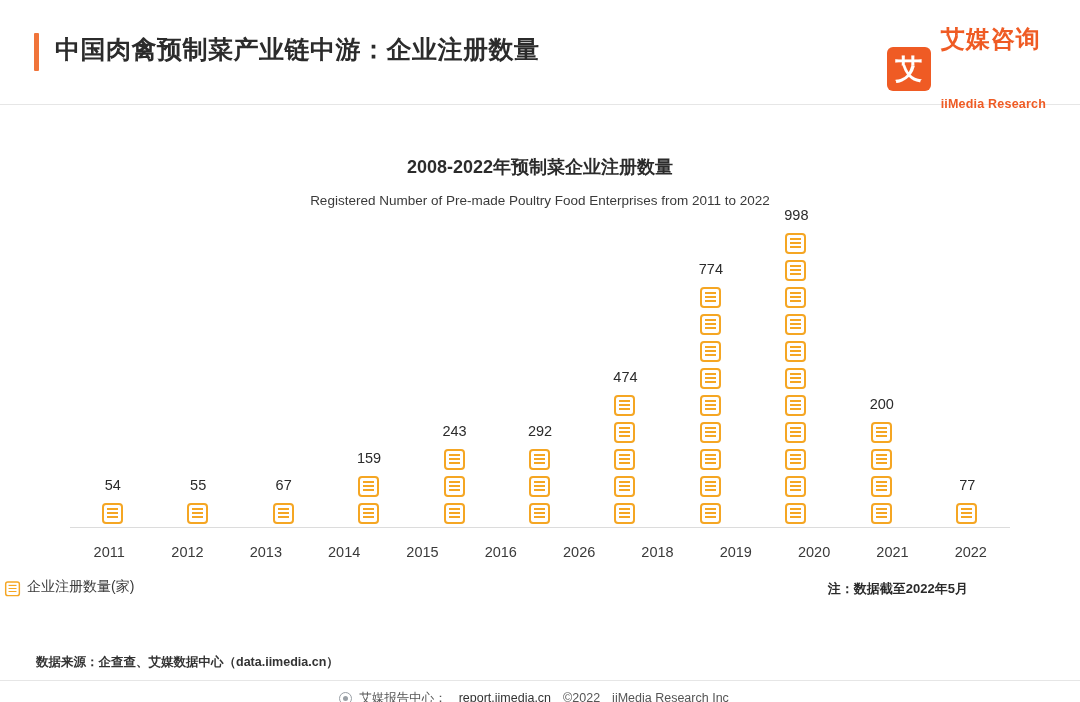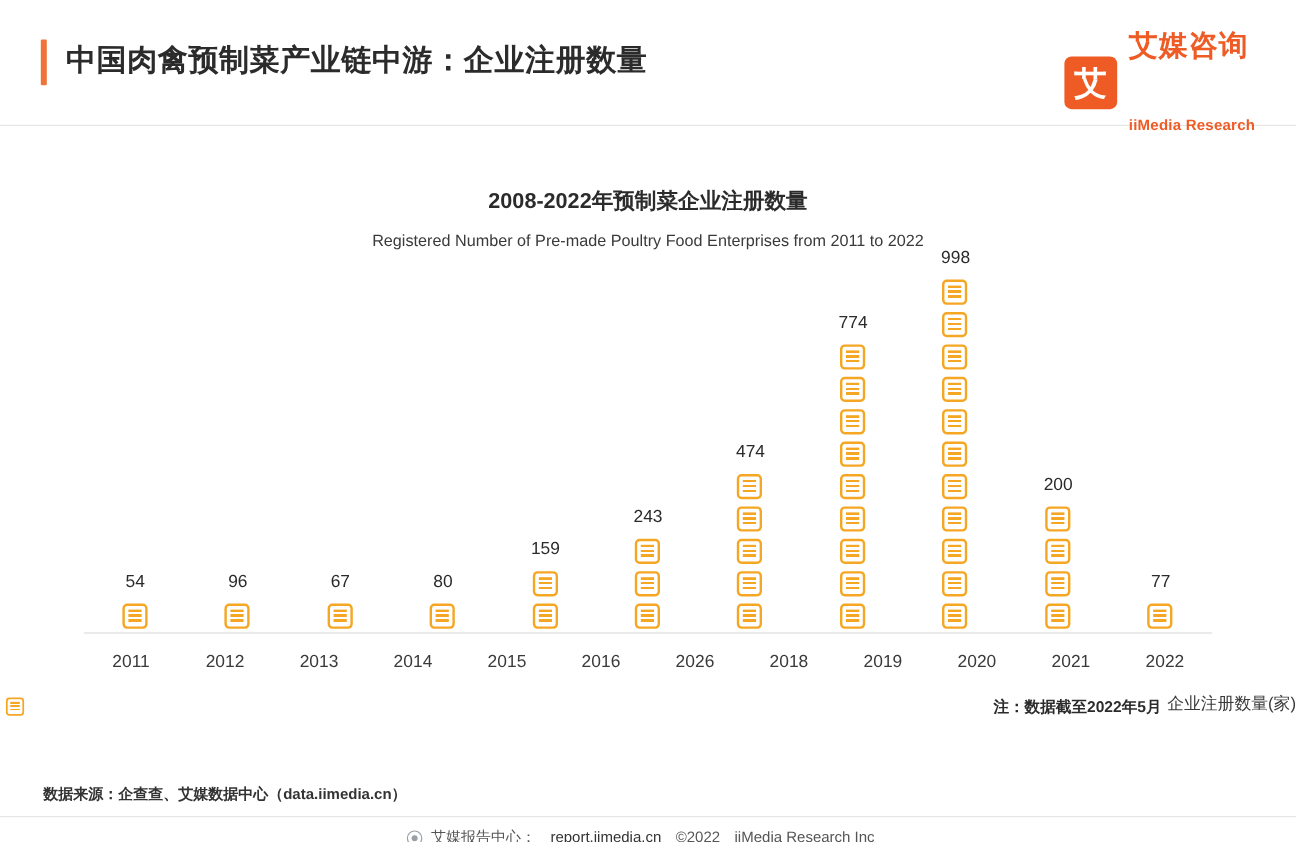--- a/index.html
+++ b/index.html
@@ -190,21 +190,21 @@
   .legend-row {
     position: relative;
     margin-top: 6px;
     height: 26px;
   }
   .legend {
     position: absolute;
     left: 0;
     right: 0;
     display: flex;
-    justify-content: space-between;
+    justify-content: flex-start;
     align-items: center;
     font-size: 14px;
     color: #3a3a3a;
   }
   .legend .glyph {
     width: 20px;
     height: 18px;
     margin: 0 7px 0 0;
     transform: scale(0.72);
     transform-origin: center;
@@ -286,46 +286,48 @@
   <div class="plot">
     <div class="axis-line"></div>
     <div class="bars" id="bars">
         <div class="bar-col">
           <div class="bar-value">54</div>
           <div class="bar-stack">
             <span class="glyph"></span>
           </div>
         </div>
         <div class="bar-col">
-          <div class="bar-value">96</div>
+          <div class="bar-value">55</div>
           <div class="bar-stack">
             <span class="glyph"></span>
           </div>
         </div>
         <div class="bar-col">
           <div class="bar-value">67</div>
           <div class="bar-stack">
             <span class="glyph"></span>
           </div>
         </div>
         <div class="bar-col">
-          <div class="bar-value">80</div>
-          <div class="bar-stack">
-            <span class="glyph"></span>
-          </div>
-        </div>
-        <div class="bar-col">
           <div class="bar-value">159</div>
           <div class="bar-stack">
             <span class="glyph"></span>
             <span class="glyph"></span>
           </div>
         </div>
         <div class="bar-col">
           <div class="bar-value">243</div>
+          <div class="bar-stack">
+            <span class="glyph"></span>
+            <span class="glyph"></span>
+            <span class="glyph"></span>
+          </div>
+        </div>
+        <div class="bar-col">
+          <div class="bar-value">292</div>
           <div class="bar-stack">
             <span class="glyph"></span>
             <span class="glyph"></span>
             <span class="glyph"></span>
           </div>
         </div>
         <div class="bar-col">
           <div class="bar-value">474</div>
           <div class="bar-stack">
             <span class="glyph"></span>

